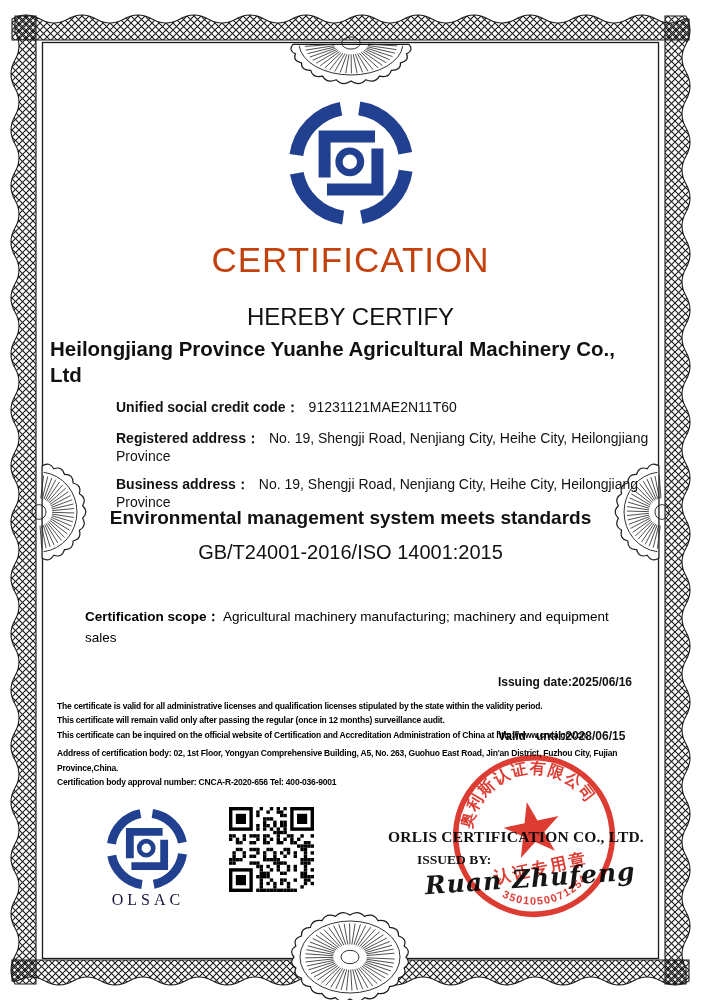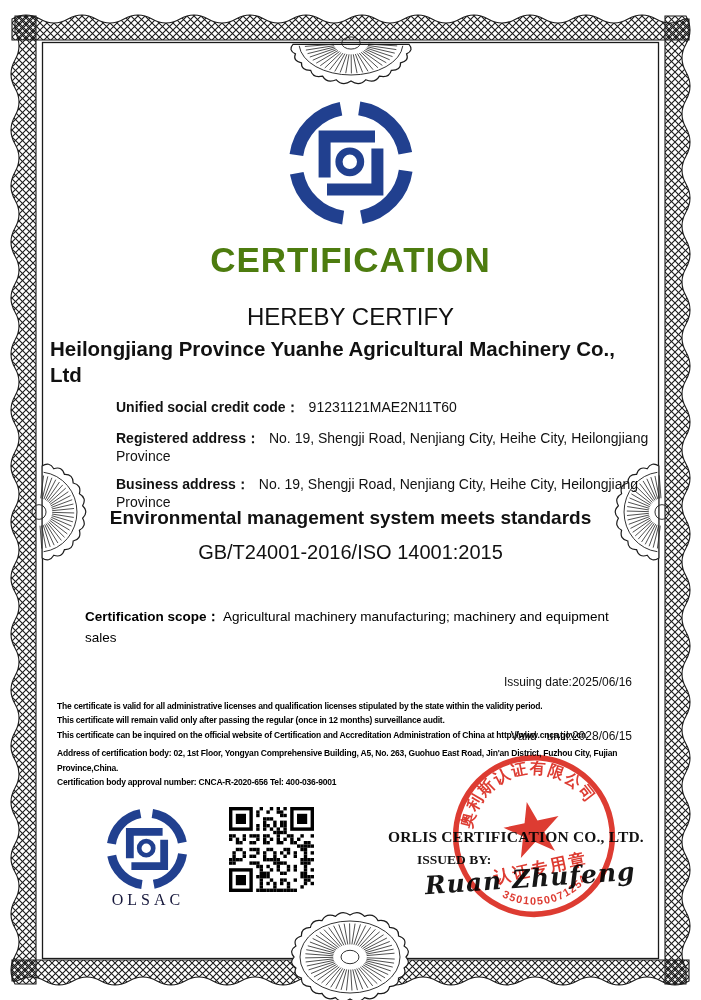--- a/index.html
+++ b/index.html
@@ -1,40 +1,40 @@
 <!DOCTYPE html>
 <html><head>
 <meta charset="utf-8">
 <style>
   html,body{margin:0;padding:0;background:#ffffff;}
   .page{position:relative;width:701px;height:1000px;background:#fff;overflow:hidden;
         font-family:"Liberation Sans",sans-serif;color:#1a1a1a;}
   #deco{position:absolute;left:0;top:0;z-index:0;}
   .content{position:absolute;left:0;top:0;width:701px;height:1000px;z-index:1;}
   .title{position:absolute;top:240px;left:0;width:100%;text-align:center;
-         font-size:35px;font-weight:700;letter-spacing:1px;color:#4d7c0f;}
+         font-size:35px;font-weight:400;letter-spacing:1px;color:#c2410c;}
   .certno{position:absolute;top:281px;right:70px;font-size:12.5px;font-weight:700;color:#111;}
   .certno .val{margin-left:6px;font-weight:600;}
   .hereby{position:absolute;top:303px;left:0;width:100%;text-align:center;
           font-size:24px;font-weight:400;color:#111;}
   .company{position:absolute;top:336px;left:50px;width:600px;text-align:left;
            font-size:20.5px;font-weight:700;line-height:1.28;color:#111;}
   .info{position:absolute;top:399px;left:85px;width:545px;font-size:14px;color:#111;margin-left:31px;}
   .info .row{margin-bottom:12.5px;}
   .info .lbl{font-weight:600;}
   .info .val{margin-left:9px;}
   .std-title{position:absolute;top:507px;left:0;width:100%;text-align:center;
              font-size:19px;font-weight:700;color:#111;}
   .std-code{position:absolute;top:541px;left:0;width:100%;text-align:center;
             font-size:20px;font-weight:400;color:#111;}
   .scope{position:absolute;top:583px;left:85px;width:547px;font-size:13.5px;
          line-height:1.55;color:#000000;margin-top:24px;}
   .scope .lbl{font-weight:600;}
-  .dates{position:absolute;top:637px;right:69px;text-align:right;font-size:12px;
-         font-weight:400;line-height:1.5;white-space:pre;color:#111;}
+  .dates{position:absolute;top:637px;right:69px;text-align:left;font-size:12px;
+         font-weight:700;line-height:1.5;white-space:pre;color:#111;}
   .fineprint{position:absolute;top:699px;left:57px;width:598px;color:#000;}
   .fineprint p{margin:0;font-size:8.5px;font-weight:700;line-height:1.7;letter-spacing:-0.2px;}
   .fineprint p.gap{margin-top:4px;}
   .olsac{position:absolute;top:891px;left:97px;width:102px;text-align:center;
          font-family:"Liberation Serif",serif;font-size:16px;letter-spacing:4px;color:#15163a;}
   .orgname{position:absolute;top:828px;left:388px;width:260px;
            font-family:"Liberation Serif",serif;font-size:15.5px;font-weight:700;
            letter-spacing:0.2px;color:#111;}
   .issued{position:absolute;top:852px;left:417px;font-family:"Liberation Serif",serif;
           font-size:13.5px;font-weight:700;color:#111;}

